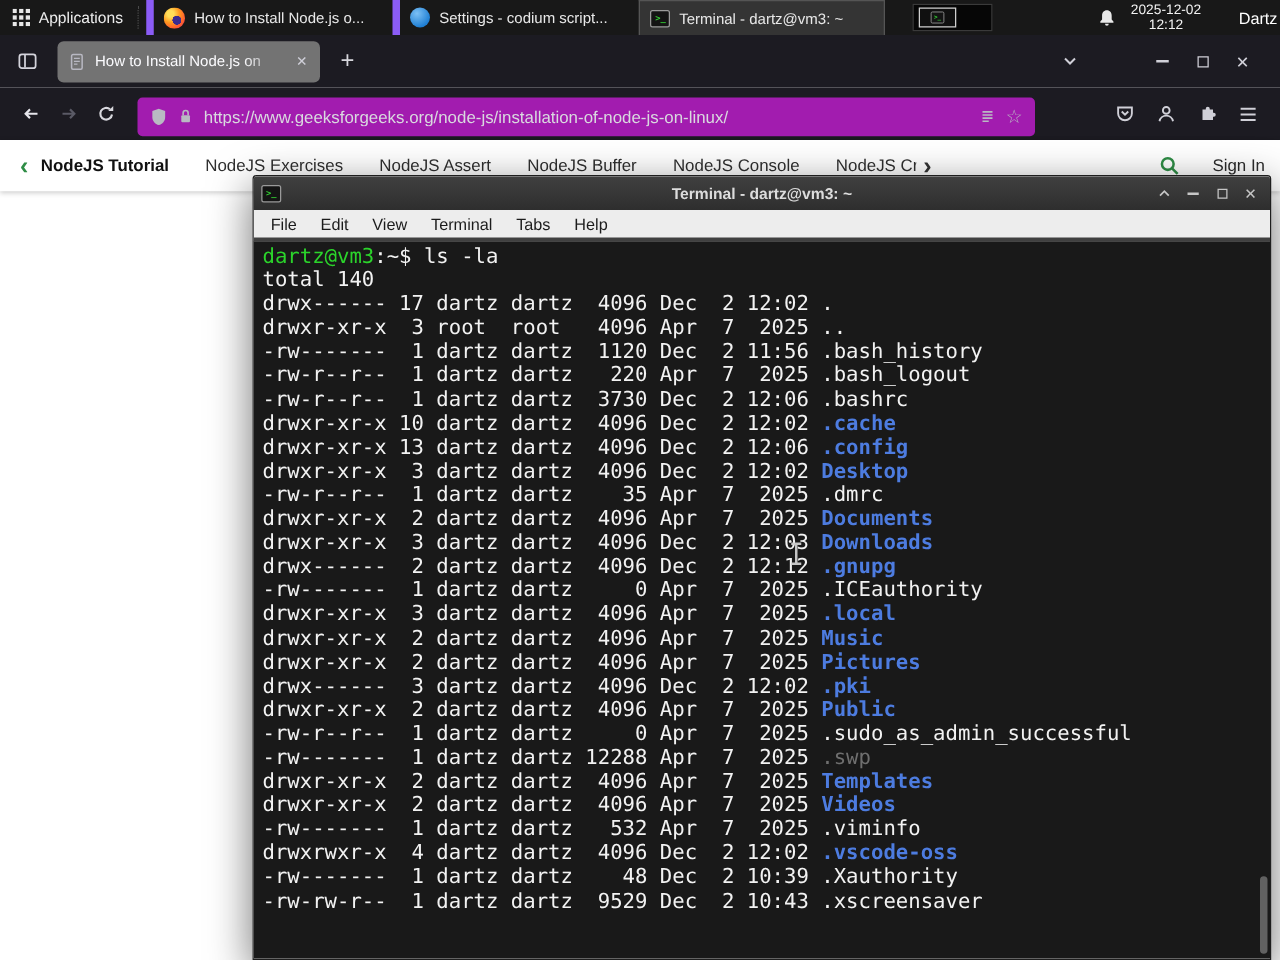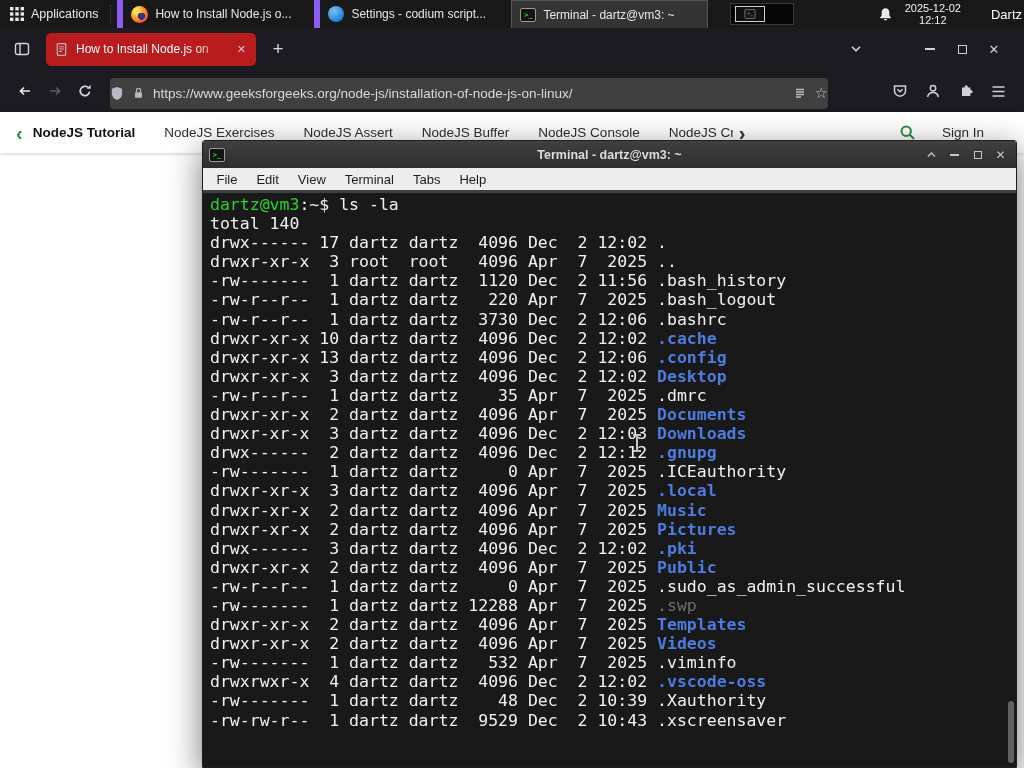--- a/index.html
+++ b/index.html
@@ -31,53 +31,53 @@
   .pager-win .icon-term{transform:scale(.68);}
   .bell{margin-left:84px;display:flex;align-items:center;}
   .clock{margin-left:12px;text-align:center;font-size:11px;line-height:12.5px;color:#f2f2f2;}
   .p-user{margin-left:30px;margin-right:2px;font-size:13px;color:#fff;white-space:nowrap;}
 
   
   .fx{position:absolute;top:28px;left:0;width:1024px;bottom:0;display:flex;
     flex-direction:column;z-index:10;}
   .tabbar{height:42px;background:#1c1b22;display:flex;align-items:center;padding:0 8px;}
   .fxview{width:28px;height:28px;display:flex;align-items:center;justify-content:center;border-radius:4px;}
-  .tab{margin-left:10px;width:210px;height:33px;background:#b91c1c;border-radius:5px;
+  .tab{margin-left:10px;width:210px;height:33px;background:#737373;border-radius:5px;
     display:flex;align-items:center;padding:0 8px;gap:7px;}
   .tab-title{flex:1;font-size:12px;color:#fbfbfe;white-space:nowrap;overflow:hidden;
     -webkit-mask-image:linear-gradient(90deg,#000 78%,transparent);
     mask-image:linear-gradient(90deg,#000 78%,transparent);}
   .tab-close{color:#cfcfd8;font-size:11px;padding:0 2px;}
   .newtab{margin-left:8px;width:28px;height:28px;display:flex;align-items:center;
     justify-content:center;color:#d7d7dd;font-size:19px;border-radius:4px;}
   .tab-right{margin-left:auto;display:flex;align-items:center;margin-right:6px;}
   .chev{display:flex;align-items:center;justify-content:center;width:24px;margin-right:46px;}
   .wc{width:32px;display:flex;align-items:center;justify-content:center;color:#d0d0d8;font-size:13px;}
   .bar{display:inline-block;width:10px;height:2px;background:#d0d0d8;}
   .sq{display:inline-block;width:9px;height:9px;border:1.5px solid #d0d0d8;}
 
   .fxnav{height:42px;background:#1c1b22;display:flex;align-items:center;padding:0 10px;}
   .navbtn{width:30px;height:30px;display:flex;align-items:center;justify-content:center;border-radius:4px;}
-  .urlbar{flex:1;height:31px;background:#404040;border-radius:4px;margin:4px 64px 0 10px;
-    display:flex;align-items:center;padding:0 0;gap:8px;}
+  .urlbar{flex:1;height:31px;background:#a21caf;border-radius:4px;margin:4px 64px 0 10px;
+    display:flex;align-items:center;padding:0 10px;gap:8px;}
   .urltext{flex:1;font-size:13.5px;color:#d9d9df;white-space:nowrap;overflow:hidden;}
   .ric{display:flex;align-items:center;justify-content:center;}
   .right-icons{display:flex;align-items:center;gap:17px;margin-right:8px;}
 
   
   .gfg{height:41px;background:#fff;box-shadow:0 1px 4px rgba(0,0,0,.2);display:flex;
     align-items:center;padding:0 12px;font-size:13.5px;color:#2f2f2f;position:relative;z-index:5;}
   .gfg-chev{font-size:20px;font-weight:bold;line-height:1;padding:0 4px;}
   .gfg-chev.left{color:#2f8d46;}
   .gfg-chev.right{color:#333;margin-left:2px;}
   .gfg-items{display:flex;align-items:center;gap:29px;margin-left:6px;white-space:nowrap;
     overflow:hidden;max-width:700px;}
   .gfg-item.first{font-weight:bold;color:#111;}
   .gfg-search{margin-left:auto;margin-right:26px;display:flex;align-items:center;}
-  .gfg-signin{margin-right:28px;color:#2b2b2b;font-weight:500;}
+  .gfg-signin{color:#2b2b2b;font-weight:500;}
   .page-bg{flex:1;background:#ffffff;}
 
   
   .term{position:absolute;left:202px;top:140px;width:815px;height:628px;z-index:40;
     display:flex;flex-direction:column;border:1px solid #1e1e1e;border-radius:3px 3px 0 0;
     box-shadow:0 10px 34px rgba(0,0,0,.55);overflow:hidden;}
   .t-titlebar{height:27px;background:linear-gradient(#404040,#2e2e2e);display:flex;
     align-items:center;position:relative;flex:none;}
   .t-icon{margin-left:6px;z-index:2;}
   .t-title{position:absolute;left:0;right:0;text-align:center;color:#dcdcdc;

